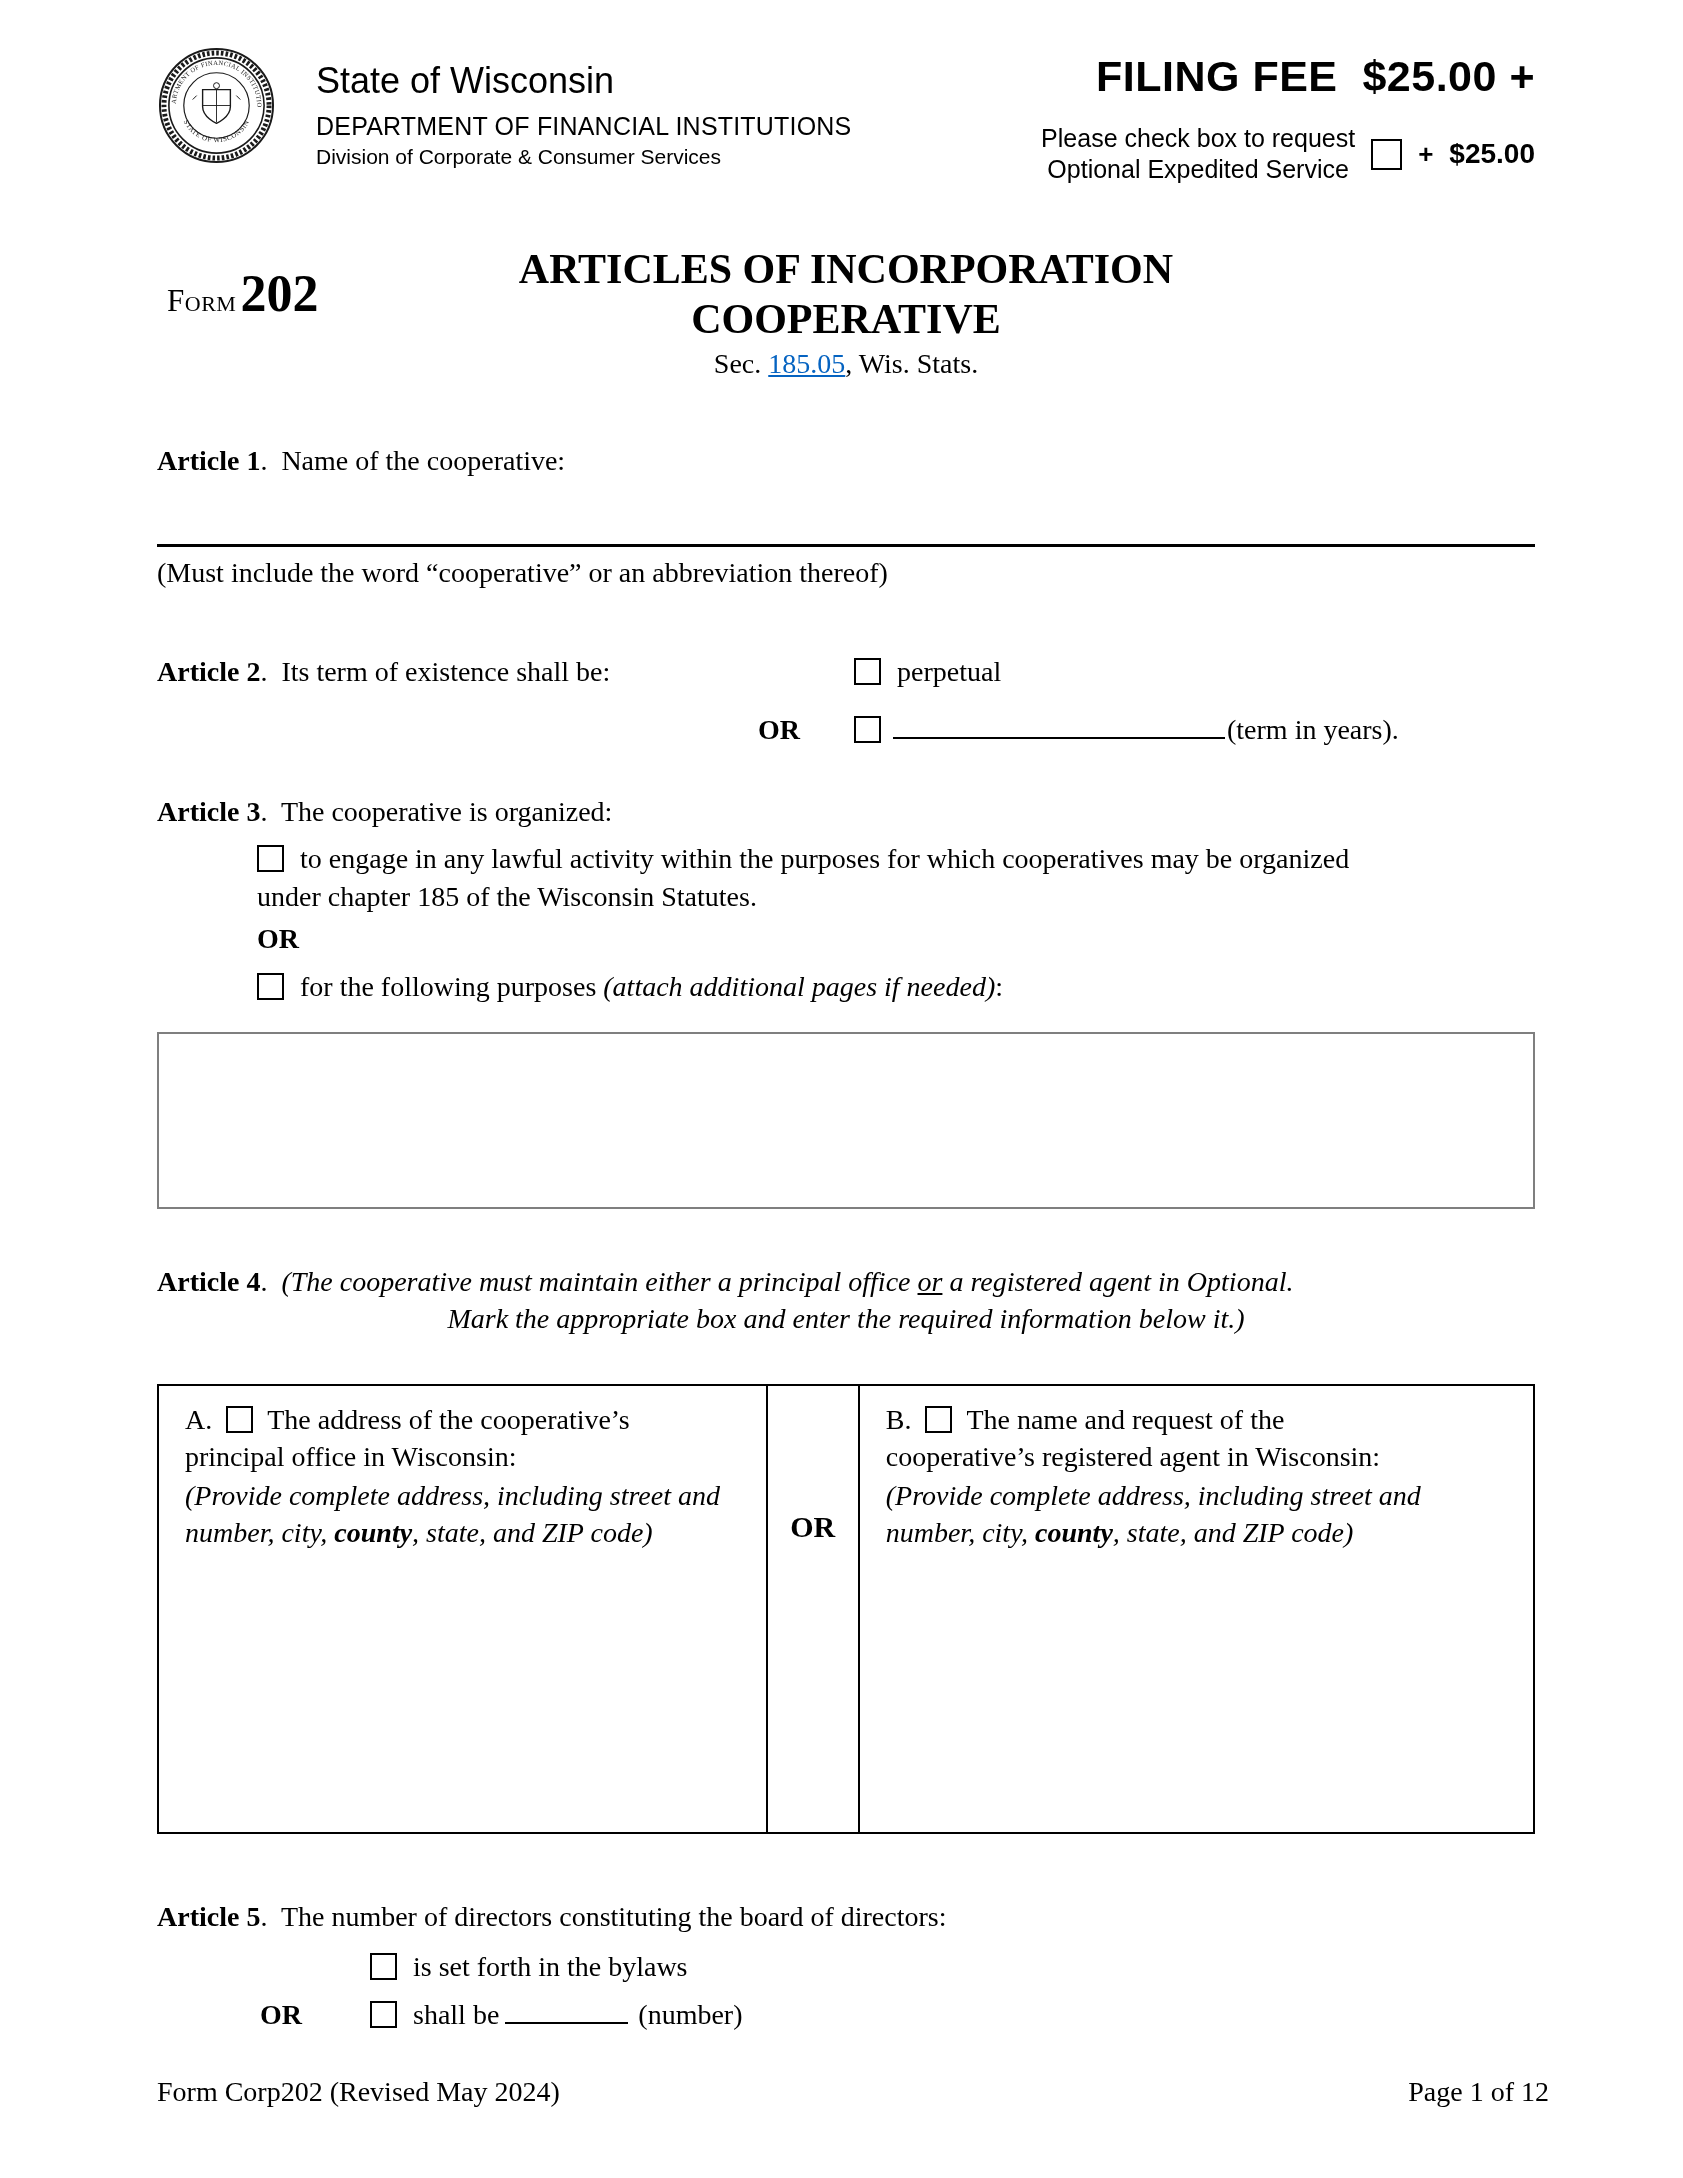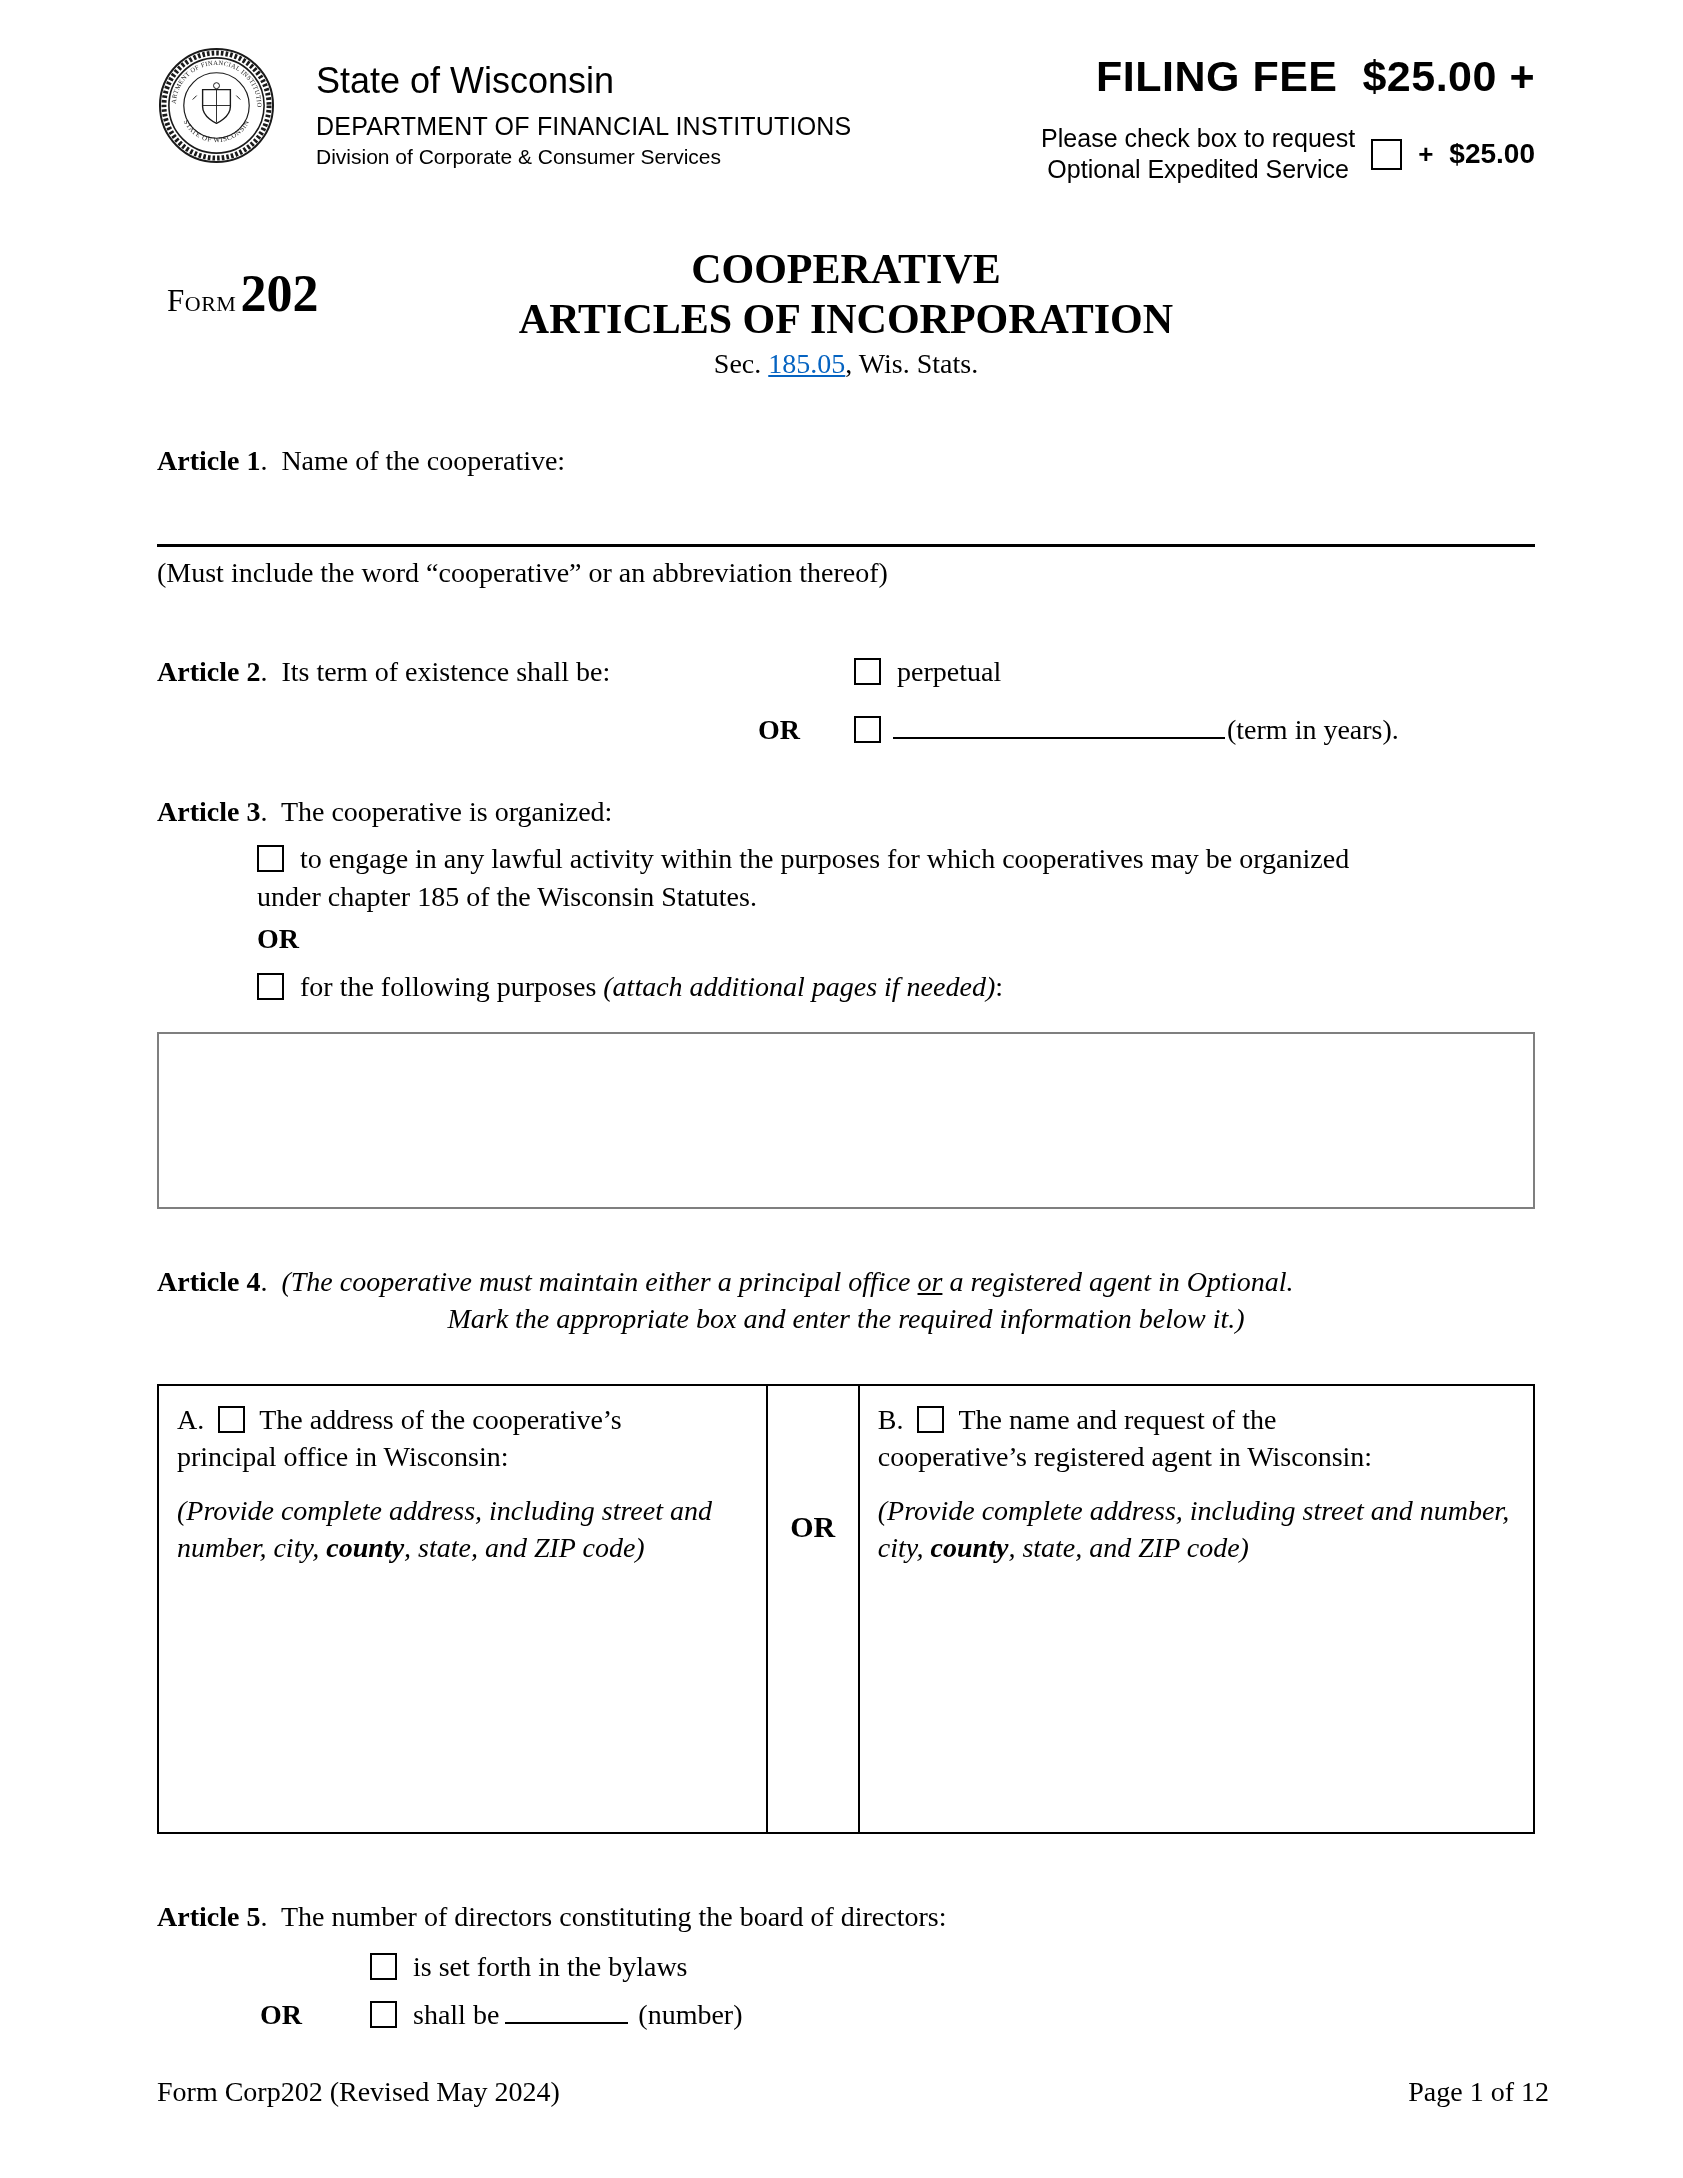--- a/index.html
+++ b/index.html
@@ -56,21 +56,21 @@
 
   .a3 { margin-top:44px; }
   .a3 .opt { padding-left:100px; margin-top:10px; }
   .a3 .opt .cb { margin-right:16px; }
   .a3-or { padding-left:100px; font-weight:bold; margin-top:4px; }
   .purpose-box { margin-top:26px; height:177px; border:2px solid #7f7f7f; background:#fff; }
 
   .a4 { margin-top:54px; }
   .a4-note2 { text-align:center; font-style:italic; }
   .a4-table { display:flex; margin-top:46px; border:2px solid #000; height:450px; }
-  .cell { padding:16px 18px; font-size:28px; line-height:1.32;gap:15px; }
+  .cell { padding:16px 26px; font-size:28px; line-height:1.32; }
   .cell-a { width:44.3%; border-right:2px solid #000; display:flex; flex-direction:column; }
   .cell-or { width:6.7%; border-right:2px solid #000; text-align:center; font-weight:bold; font-size:30px; padding-top:121px; }
   .cell-b { flex:1; display:flex; flex-direction:column; }
   .cell-letter { margin-right:14px; }
   .cell .cb { margin-right:14px; }
   .cell-paren { font-style:italic; margin-top:2px; }
   .write-area { flex:1; }
 
   .a5 { margin-top:64px; }
   .a5-opt1 { padding-left:213px; margin-top:12px; }
@@ -132,22 +132,22 @@
         <span class="expedite-plus">+</span>
         <span class="expedite-fee">$25.00</span>
       </div>
     </div>
   </div>
 
   <div class="title-wrap">
     <div class="form-id">
       <span class="form-word">Form</span><span class="form-number">202</span>
     </div>
+    <div class="title-line">ARTICLES OF INCORPORATION</div>
     <div class="title-line">COOPERATIVE</div>
-    <div class="title-line">ARTICLES OF INCORPORATION</div>
     <div class="sec-line"><span>Sec. </span><span class="sec-link">185.05</span><span>, Wis. Stats.</span></div>
   </div>
 
   <div class="article a1">
     <span class="art-label">Article 1</span><span>.&nbsp; Name of the cooperative:</span>
   </div>
   <div class="write-rule"></div>
   <div class="a1-note">(Must include the word “cooperative” or an abbreviation thereof)</div>
 
   <div class="article a2">

